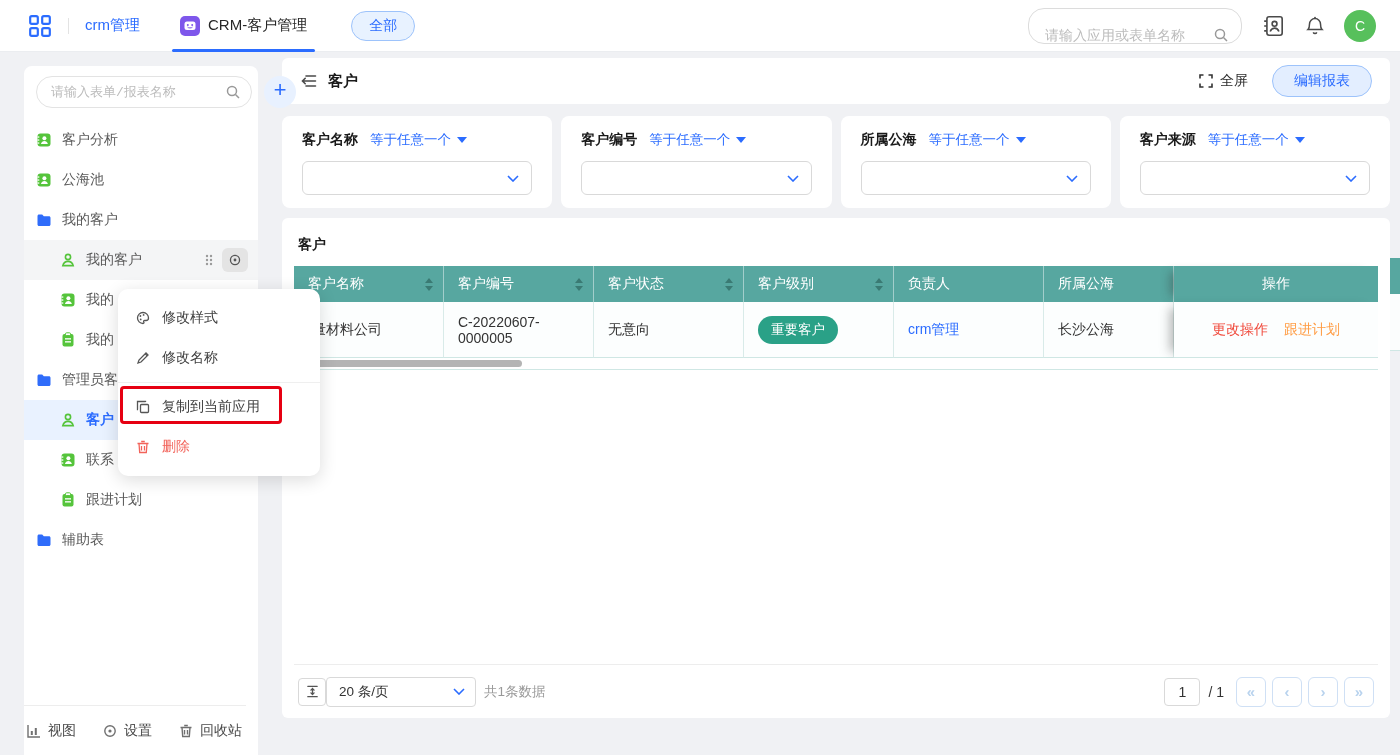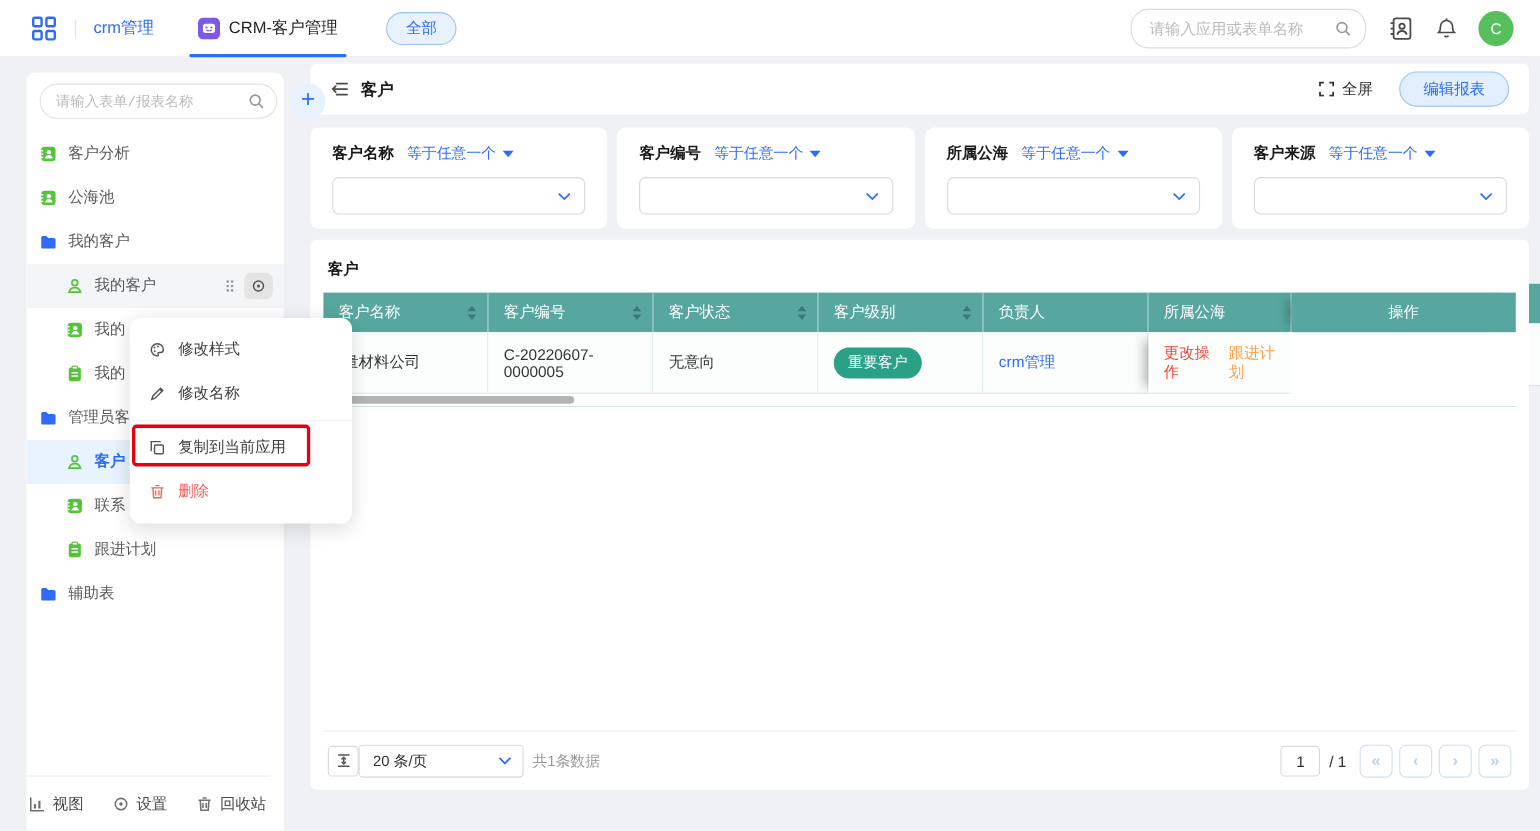--- a/index.html
+++ b/index.html
@@ -19,21 +19,21 @@
   .ws-link { color:var(--accent,#2b6cff); font-size:15px; font-weight:500; cursor:pointer; }
   .tab { position:relative; height:52px; display:flex; align-items:center; gap:8px; margin-left:30px;
     padding:0 10px; font-size:15px; font-weight:500; color:#262626; cursor:pointer; }
   .tab.active::after { content:""; position:absolute; left:2px; right:2px; bottom:0; height:3px;
     background:var(--accent,#2b6cff); border-radius:2px; }
   .app-ico { width:20px; height:20px; display:inline-flex; }
   .pill-scope { margin-left:34px; height:30px; padding:0 17px; border-radius:15px; border:1px solid #9dc3fb;
     background:#e8f2ff; color:var(--accent,#2b6cff); font-size:14px; cursor:pointer; font-family:inherit; }
   .tb-spacer { flex:1; }
   .gsearch { width:214px; height:36px; border:1px solid #dcdcdc; border-radius:16px; display:flex;
-    align-items:center; padding:0 12px 0 16px; gap:20px; }
+    align-items:flex-end; padding:0 12px 0 16px; gap:20px; }
   .gsearch input { border:none; outline:none; flex:1; min-width:0; font-size:14px; color:#333; background:transparent; font-family:inherit; }
   .gsearch input::placeholder { color:#bcbcbc; }
   .tb-ico { width:24px; height:24px; display:inline-flex; cursor:pointer; }
   .tb-ico.contacts { margin-left:20px; }
   .tb-ico.bell { margin-left:18px; width:22px; }
   .avatar { width:32px; height:32px; border-radius:50%; background:var(--avatar-green,#57c05c); color:#fff;
     display:flex; align-items:center; justify-content:center; font-size:14px; margin-left:18px; cursor:pointer; }
 
   
   .sidebar { position:absolute; left:24px; top:66px; width:234px; bottom:0; background:#fff;
@@ -511,20 +511,21 @@
       <div class="trow">
         <div class="td first-cell">量材料公司</div>
         <div class="td">C-20220607-0000005</div>
         <div class="td">无意向</div>
         <div class="td">
             <span class="badge">重要客户</span>
           </div>
         <div class="td">
             <span class="link">crm管理</span>
           </div>
+        <div class="td">长沙公海</div>
         <div class="td actions fixed">
           <span class="act-red">更改操作</span>
           <span class="act-orange">跟进计划</span>
         </div>
       </div>
       <div class="hscroll">
         <div class="hthumb"></div>
       </div>
     </div>
     <div class="tbl-empty"></div>

